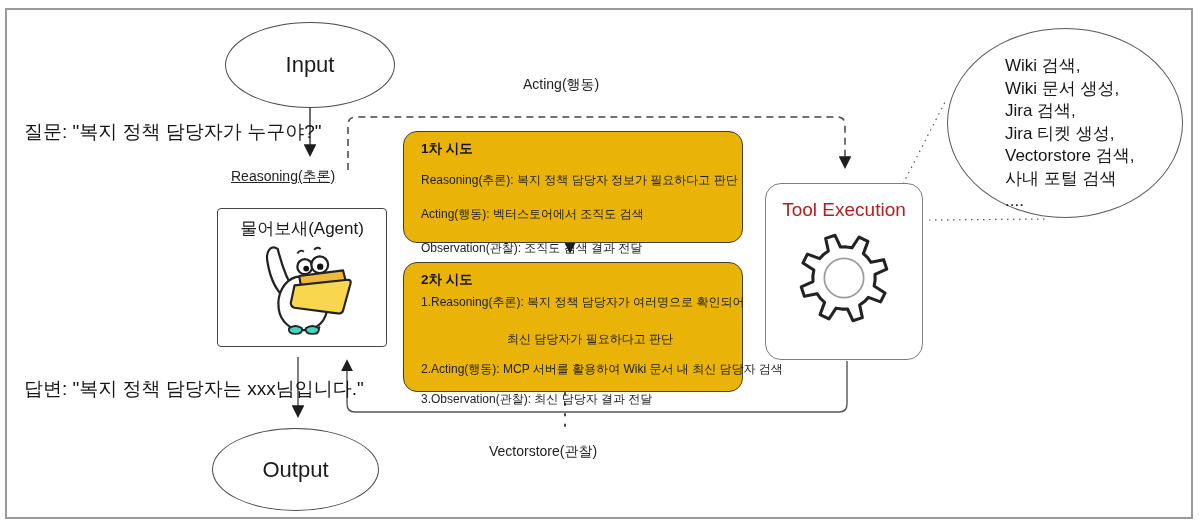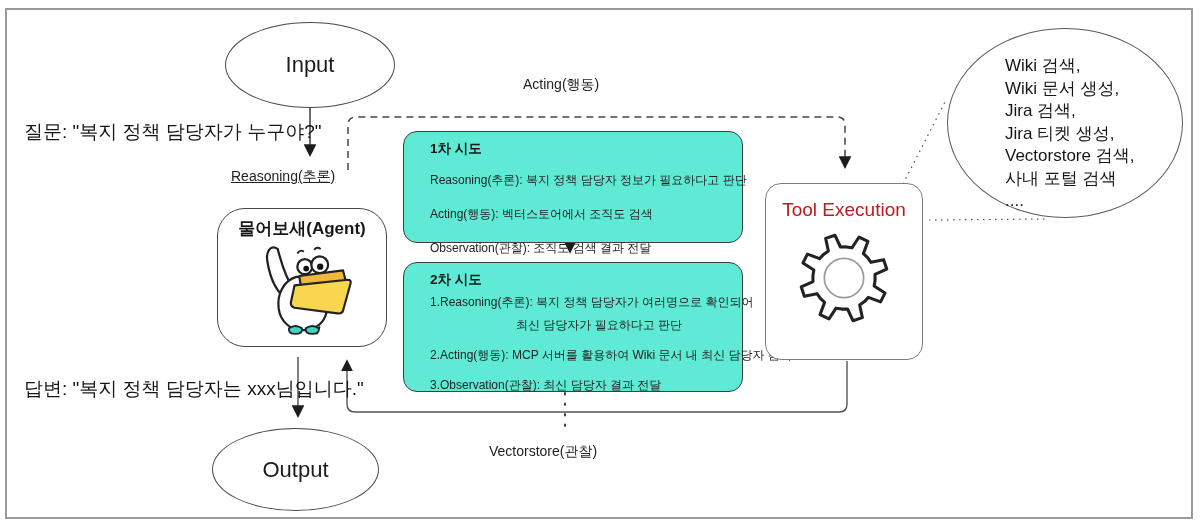--- a/index.html
+++ b/index.html
@@ -23,38 +23,38 @@
   #reasoning-label{left:231px;top:168px;text-decoration:underline;}
   #acting-label{left:523px;top:76px;}
   #observation-label{left:489px;top:443px;}
 
   .side-text{font-size:19px;color:#161616;white-space:nowrap;}
   #question-label{left:24px;top:119px;}
   #answer-label{left:24px;top:376px;}
 
   #agent-node{
     left:217px;top:208px;width:170px;height:139px;border:1.4px solid #454545;
-    border-radius:28px;box-sizing:border-box;background:#fff;text-align:center;font-weight:bold;
+    border-radius:4px;box-sizing:border-box;background:#fff;text-align:center;
   }
   #agent-title{margin-top:8px;font-size:17px;color:#181818;}
   #agent-mascot{margin-top:0px;}
 
   .attempt-box{
-    border:1.4px solid #3e3e3e;border-radius:14px;box-sizing:border-box;background:#5eead4;
-    padding:8px 17px 0 26px;
+    border:1.4px solid #3e3e3e;border-radius:14px;box-sizing:border-box;background:#eab308;
+    padding:8px 17px 0 17px;
   }
   #attempt-1-box{left:403px;top:131px;width:340px;height:112px;}
   #attempt-2-box{left:403px;top:262px;width:340px;height:130px;}
   .attempt-title{font-size:13.5px;font-weight:bold;color:#141414;}
   .attempt-line{font-size:12px;color:#222;white-space:nowrap;}
   #attempt-1-box .attempt-line{margin-top:17px;}
   #attempt-1-box .attempt-title{margin-bottom:-3px;}
   #attempt-2-box .attempt-line{margin-top:13px;}
   #attempt-2-box .line-first{margin-top:5px;}
-  #attempt-2-box .line-cont{margin-top:6px;padding-left:86px;}
+  #attempt-2-box .line-cont{margin-top:20px;padding-left:86px;}
 
   #tool-node{
     left:765px;top:183px;width:158px;height:177px;border:1.4px solid #7d7d7d;
     border-radius:16px;box-sizing:border-box;background:#fff;text-align:center;
   }
   #tool-title{margin-top:15px;font-size:19px;color:#b91c1c;}
   #gear-wrap{margin-top:9px;}
 
   #tools-cloud{
     left:947px;top:28px;width:236px;height:190px;border:1.3px solid #5a5a5a;

